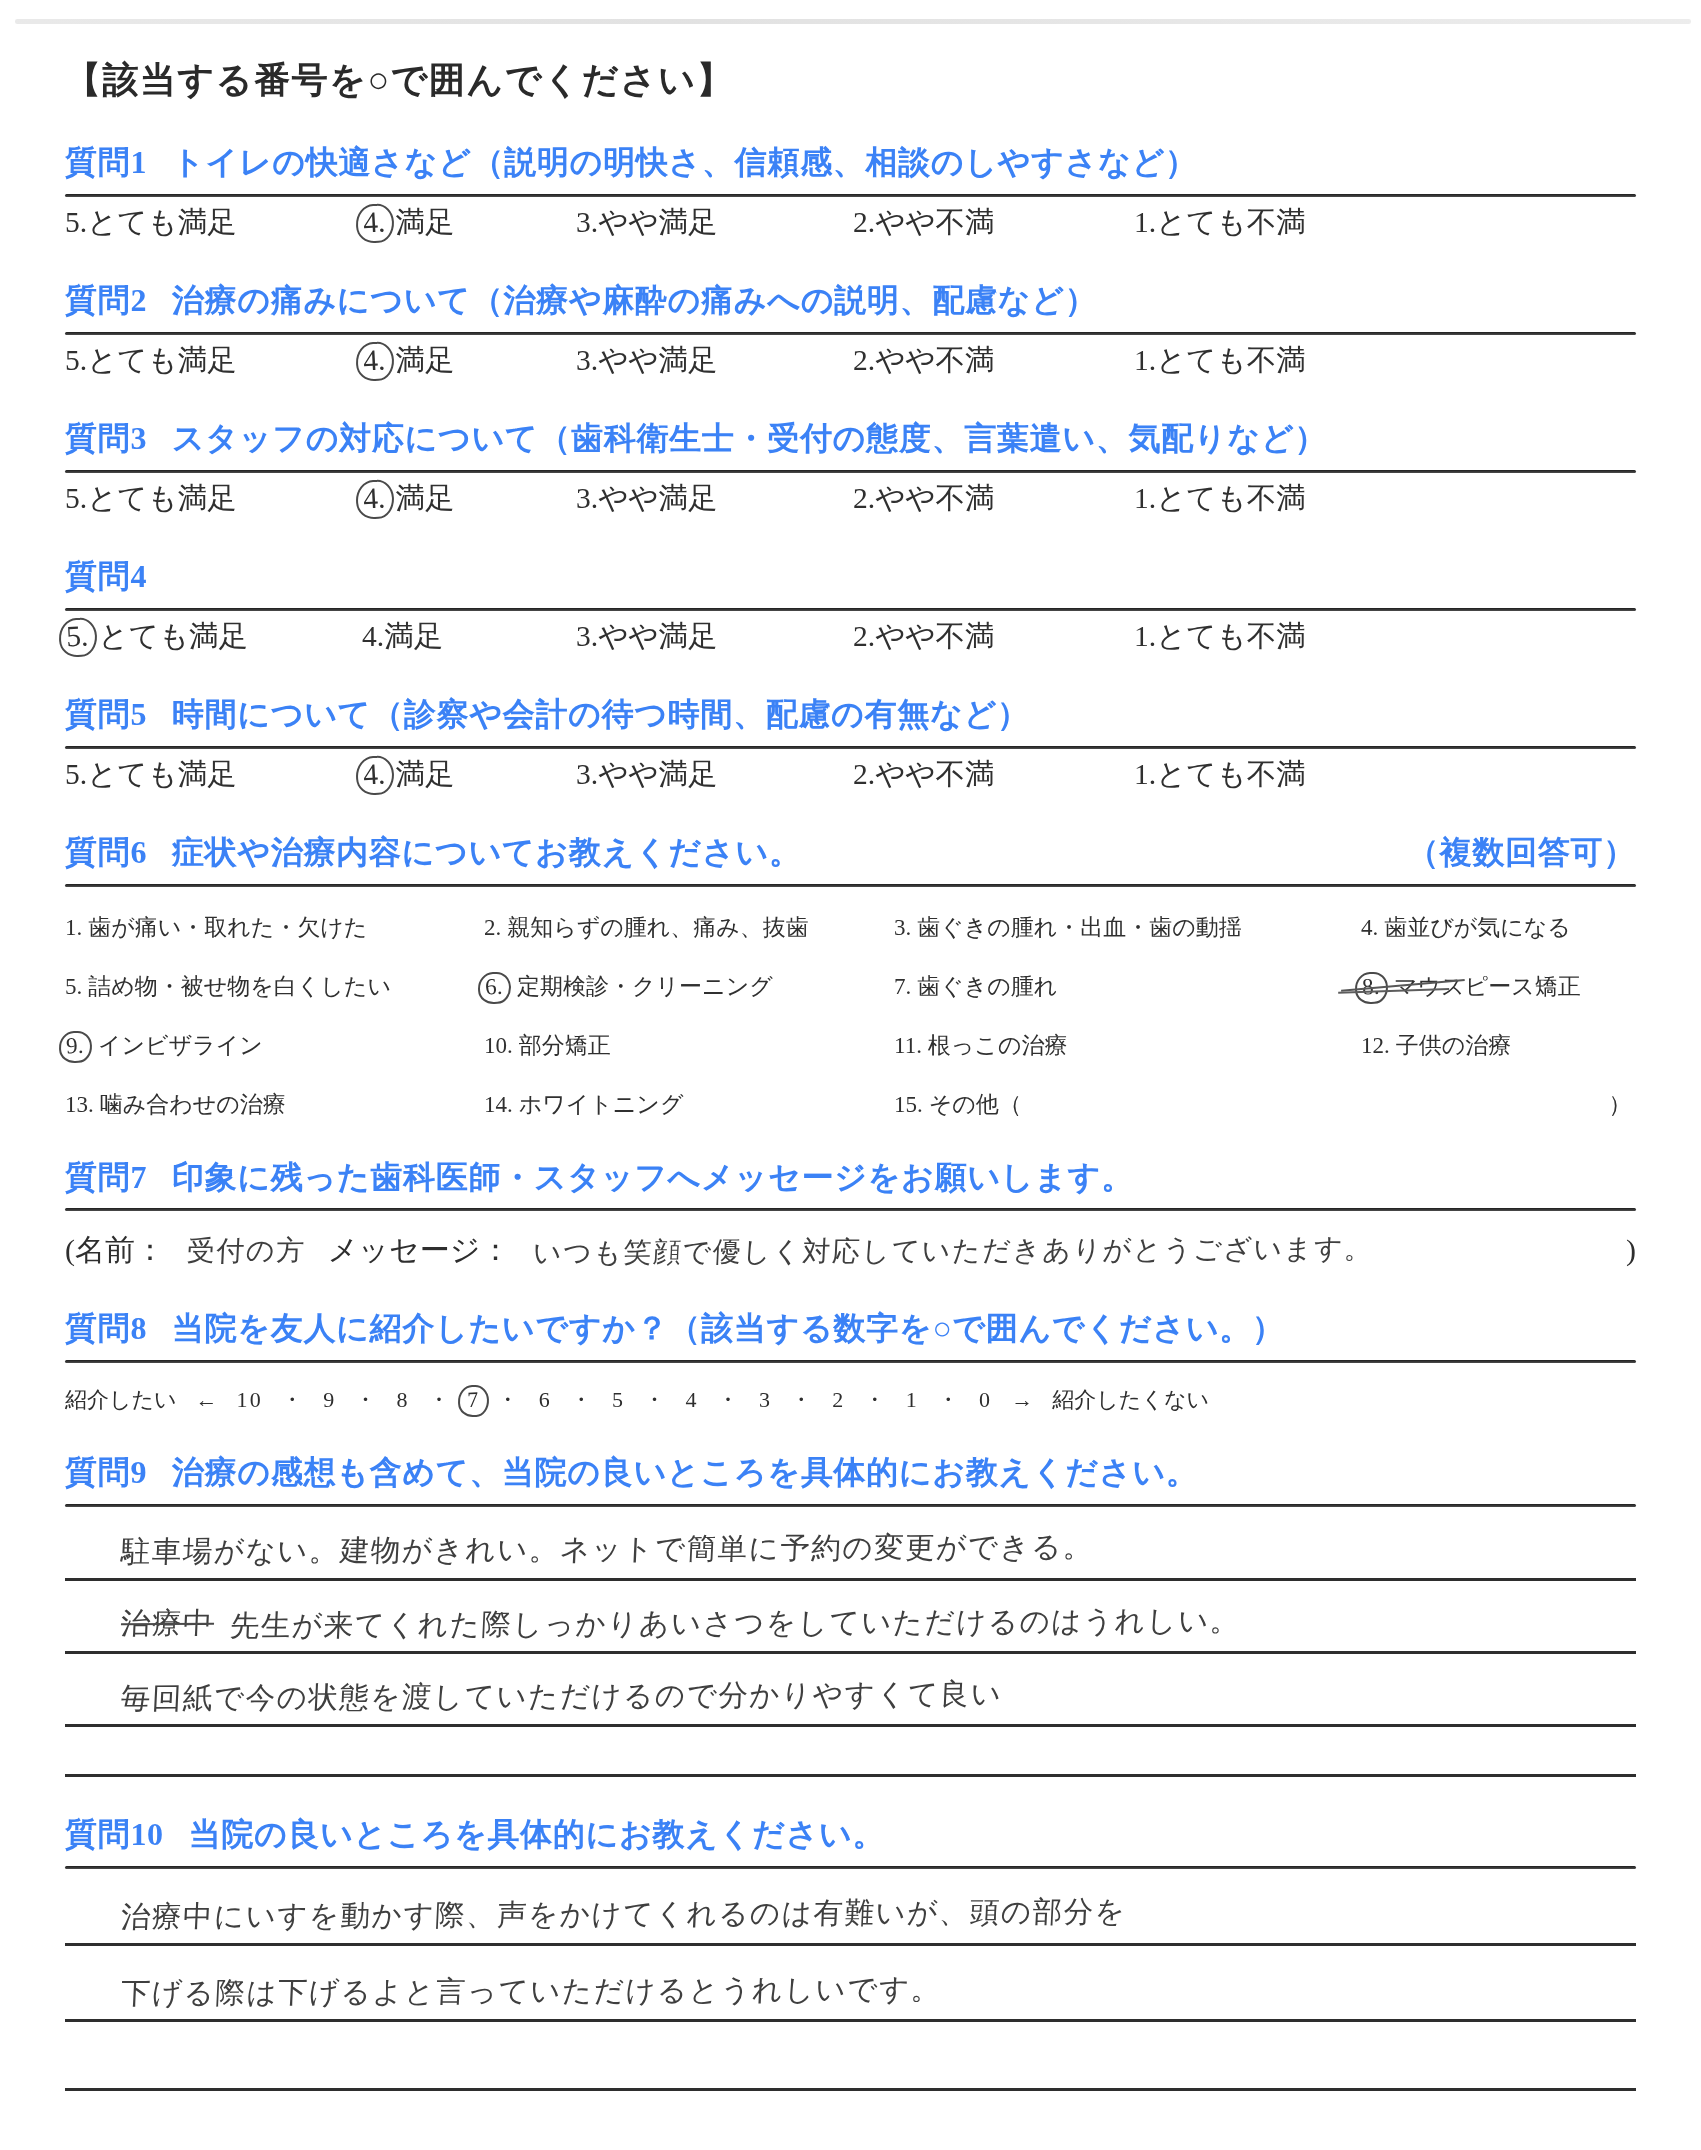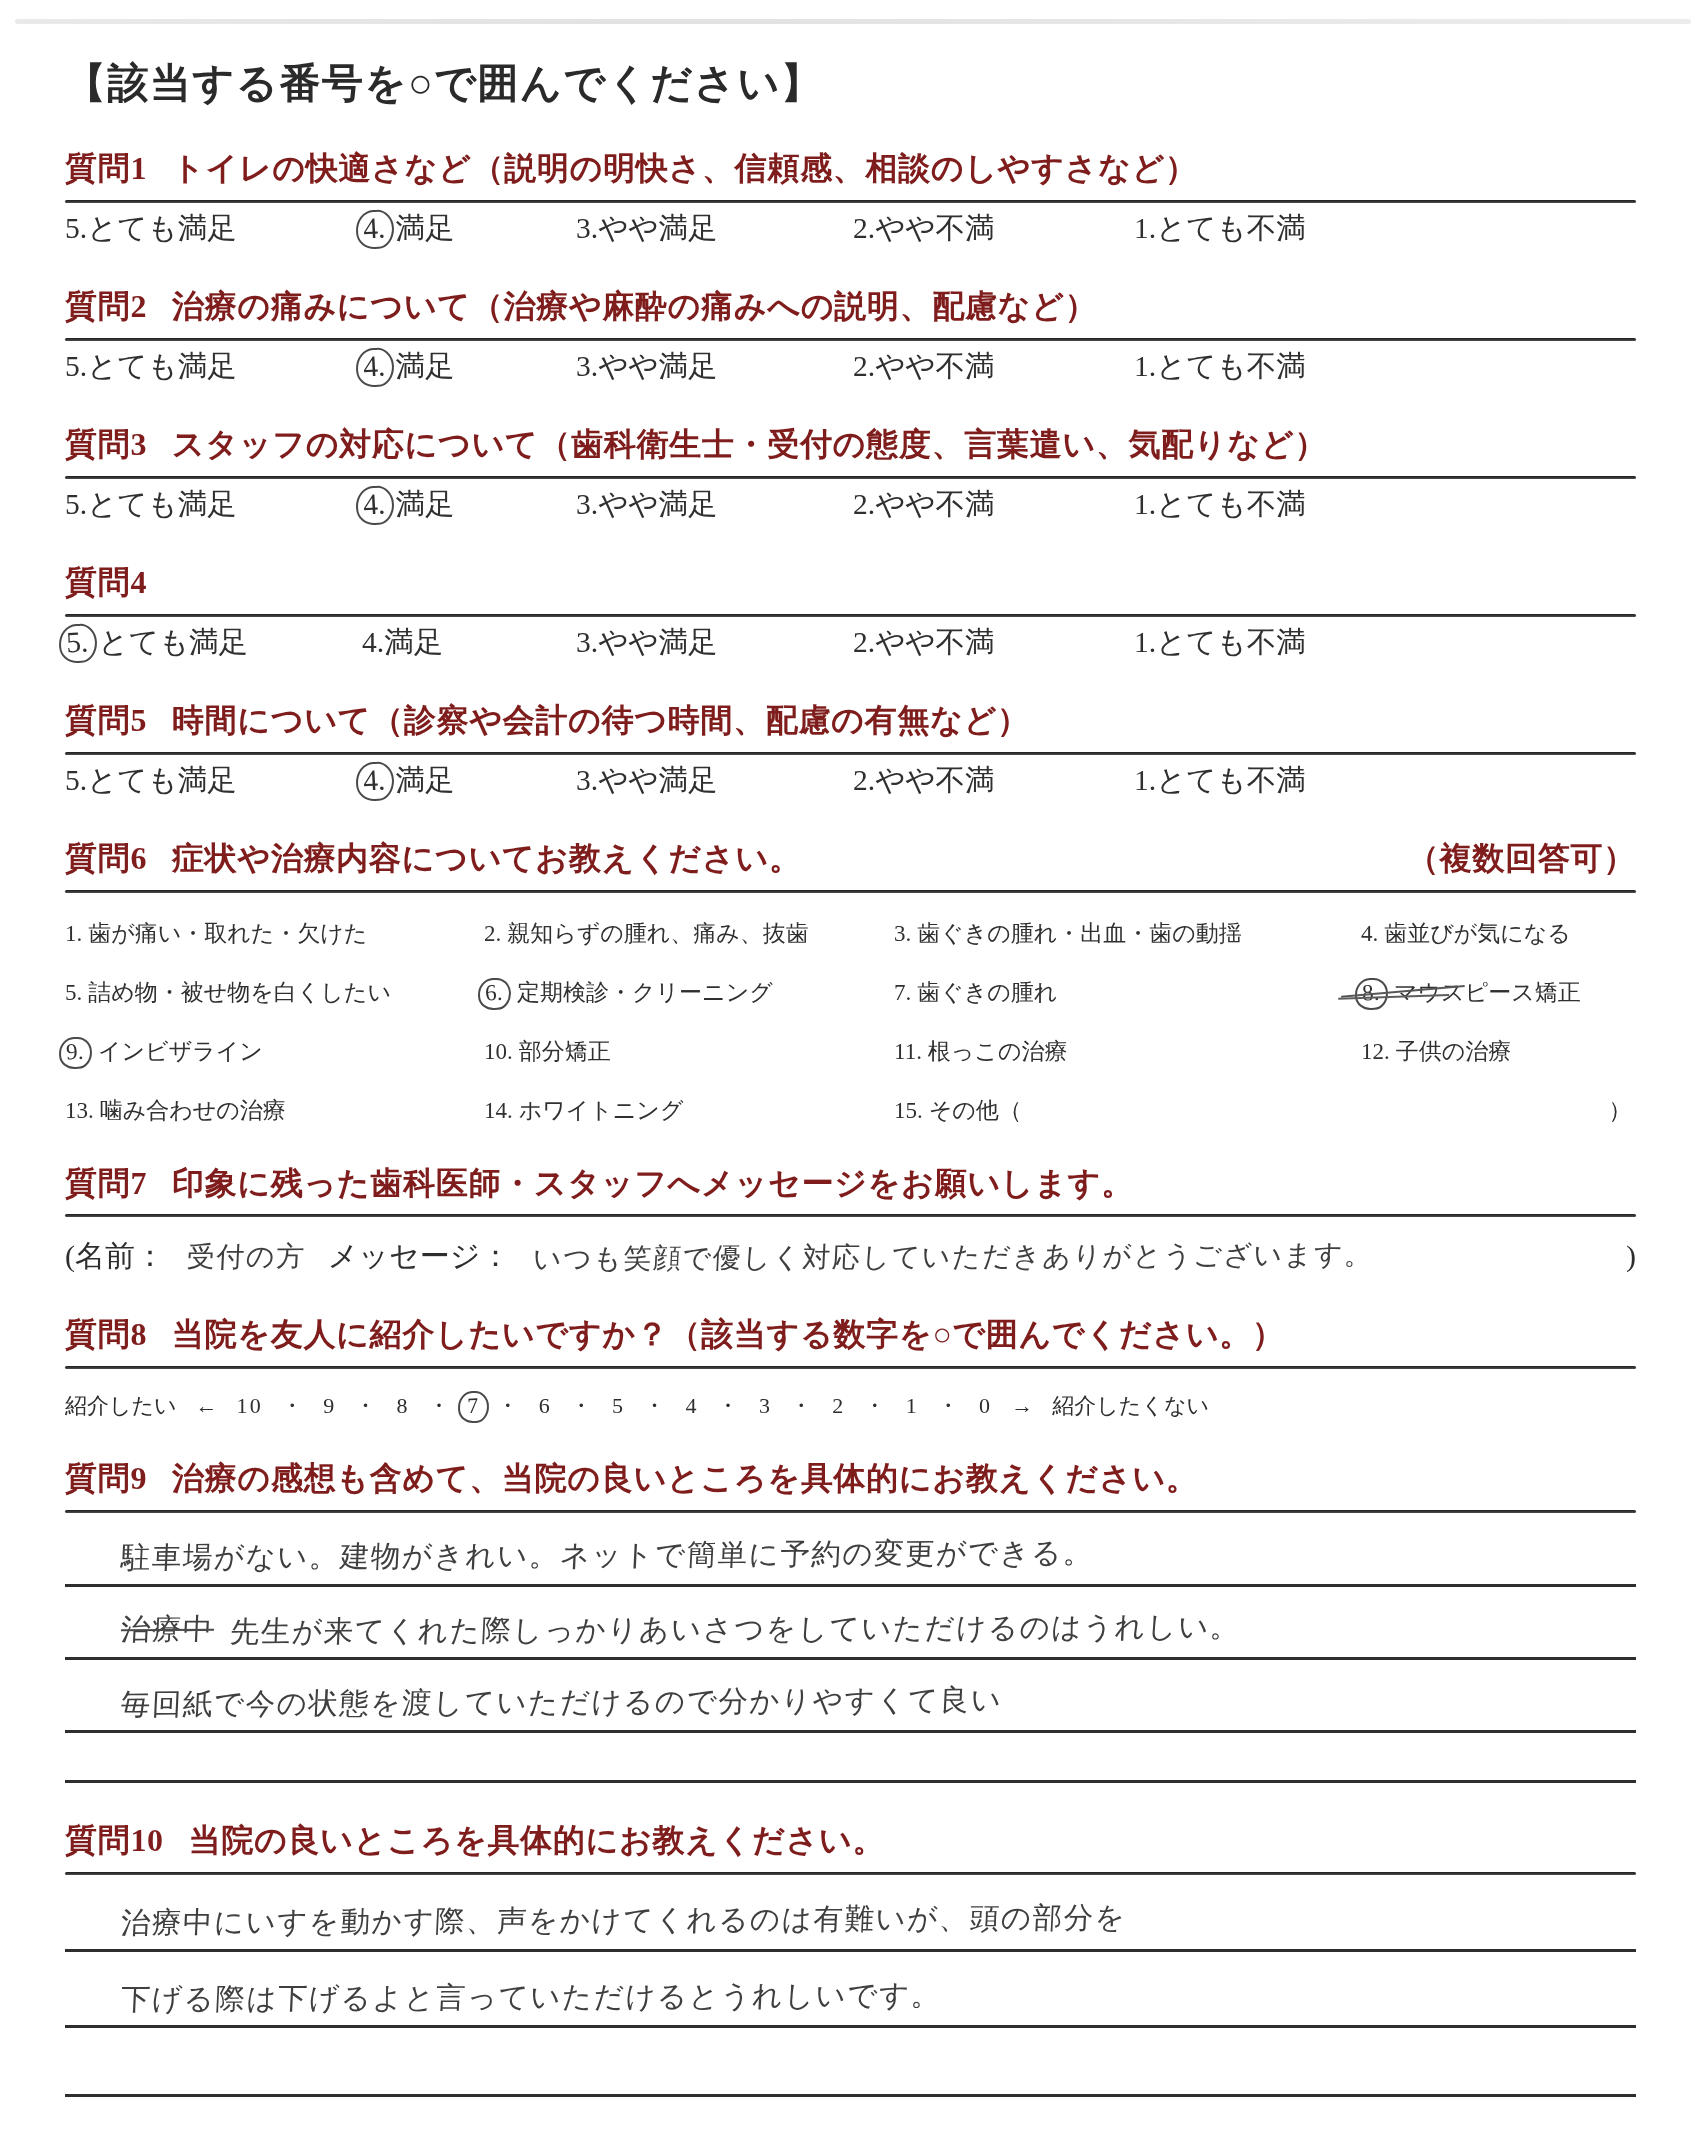--- a/index.html
+++ b/index.html
@@ -3,23 +3,23 @@
 <meta charset="utf-8">
 <style>
   html,body{margin:0;padding:0;background:#ffffff;}
   body{
     width:1701px;height:2151px;overflow:hidden;
     font-family:"Liberation Serif","DejaVu Serif",serif;
     color:#2b2b2b;-webkit-font-smoothing:antialiased;
   }
   .scan-band{height:5.2px;background:linear-gradient(90deg,#e2e2e2,#d8d8d8 40%,#e6e6e6);opacity:.75;margin:19px 10.3px 0 14.8px;border-radius:2.2px;}
   .sheet{padding:0 65px;}
-  .main-title{font-size:41px;font-weight:bold;letter-spacing:1.5px;margin-top:32px;color:#2a2a2a;}
+  .main-title{font-size:36px;font-weight:bold;letter-spacing:1.5px;margin-top:32px;color:#2a2a2a;}
   .q-block{margin-top:36px;}
-  .q-title{font-size:32px;font-weight:bold;letter-spacing:0.7px;color:#7f1d1d;display:flex;margin-top:32px;}
+  .q-title{font-size:32px;font-weight:bold;letter-spacing:0.7px;color:#3b82f6;display:flex;margin-top:32px;}
   .q-label{margin-right:25px;white-space:nowrap;}
   .q-note{margin-left:auto;font-weight:bold;}
   .rule{height:3px;background:linear-gradient(#1d1d1d,#4d4d4d);border-radius:1.5px;margin-top:8.9px;}
   .options-row{display:flex;font-size:29.5px;margin-top:6px;align-items:baseline;color:#303030;}
   .opt{white-space:nowrap;}
   .w1{width:297px;} .w2{width:214px;} .w3{width:277px;} .w4{width:281px;} .w5{flex:1;}
   .circled{
     display:inline-block;border:2.2px solid #4a4a4a;
     border-radius:55% 50% 50% 55%/60% 55% 60% 50%;
     padding:0 6.6px 2.2px 5.2px;margin:-4.4px 1.5px -4.4px -5.9px;

